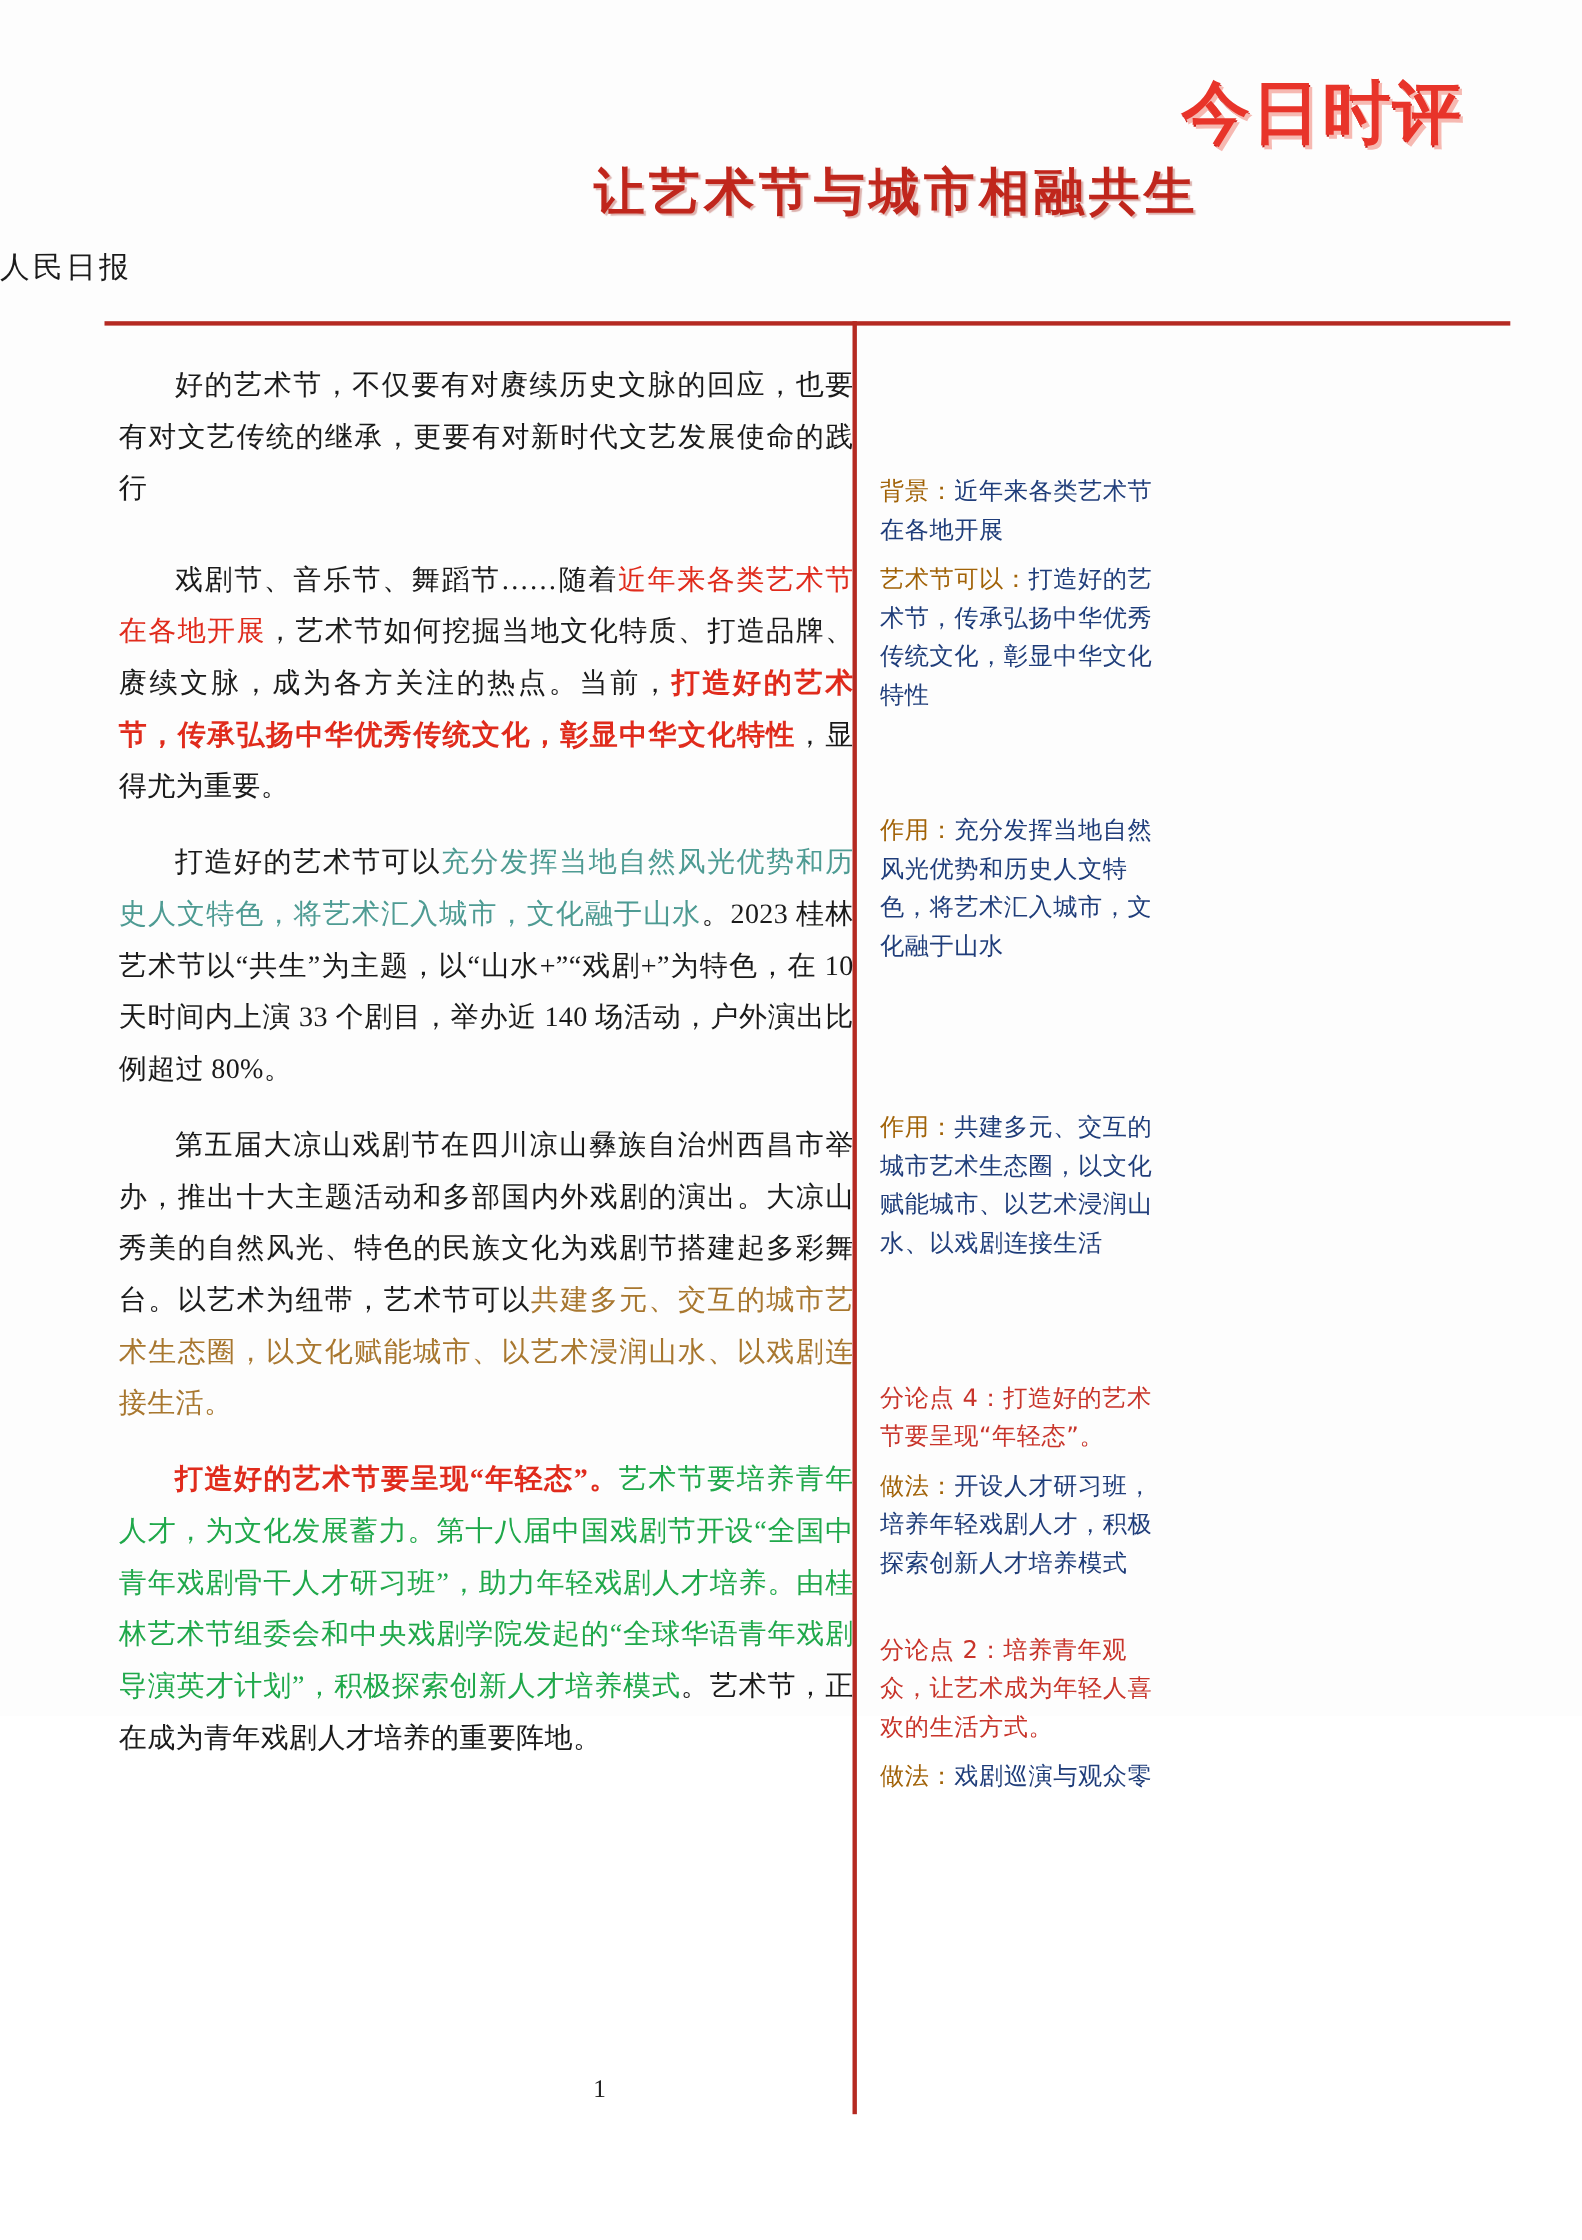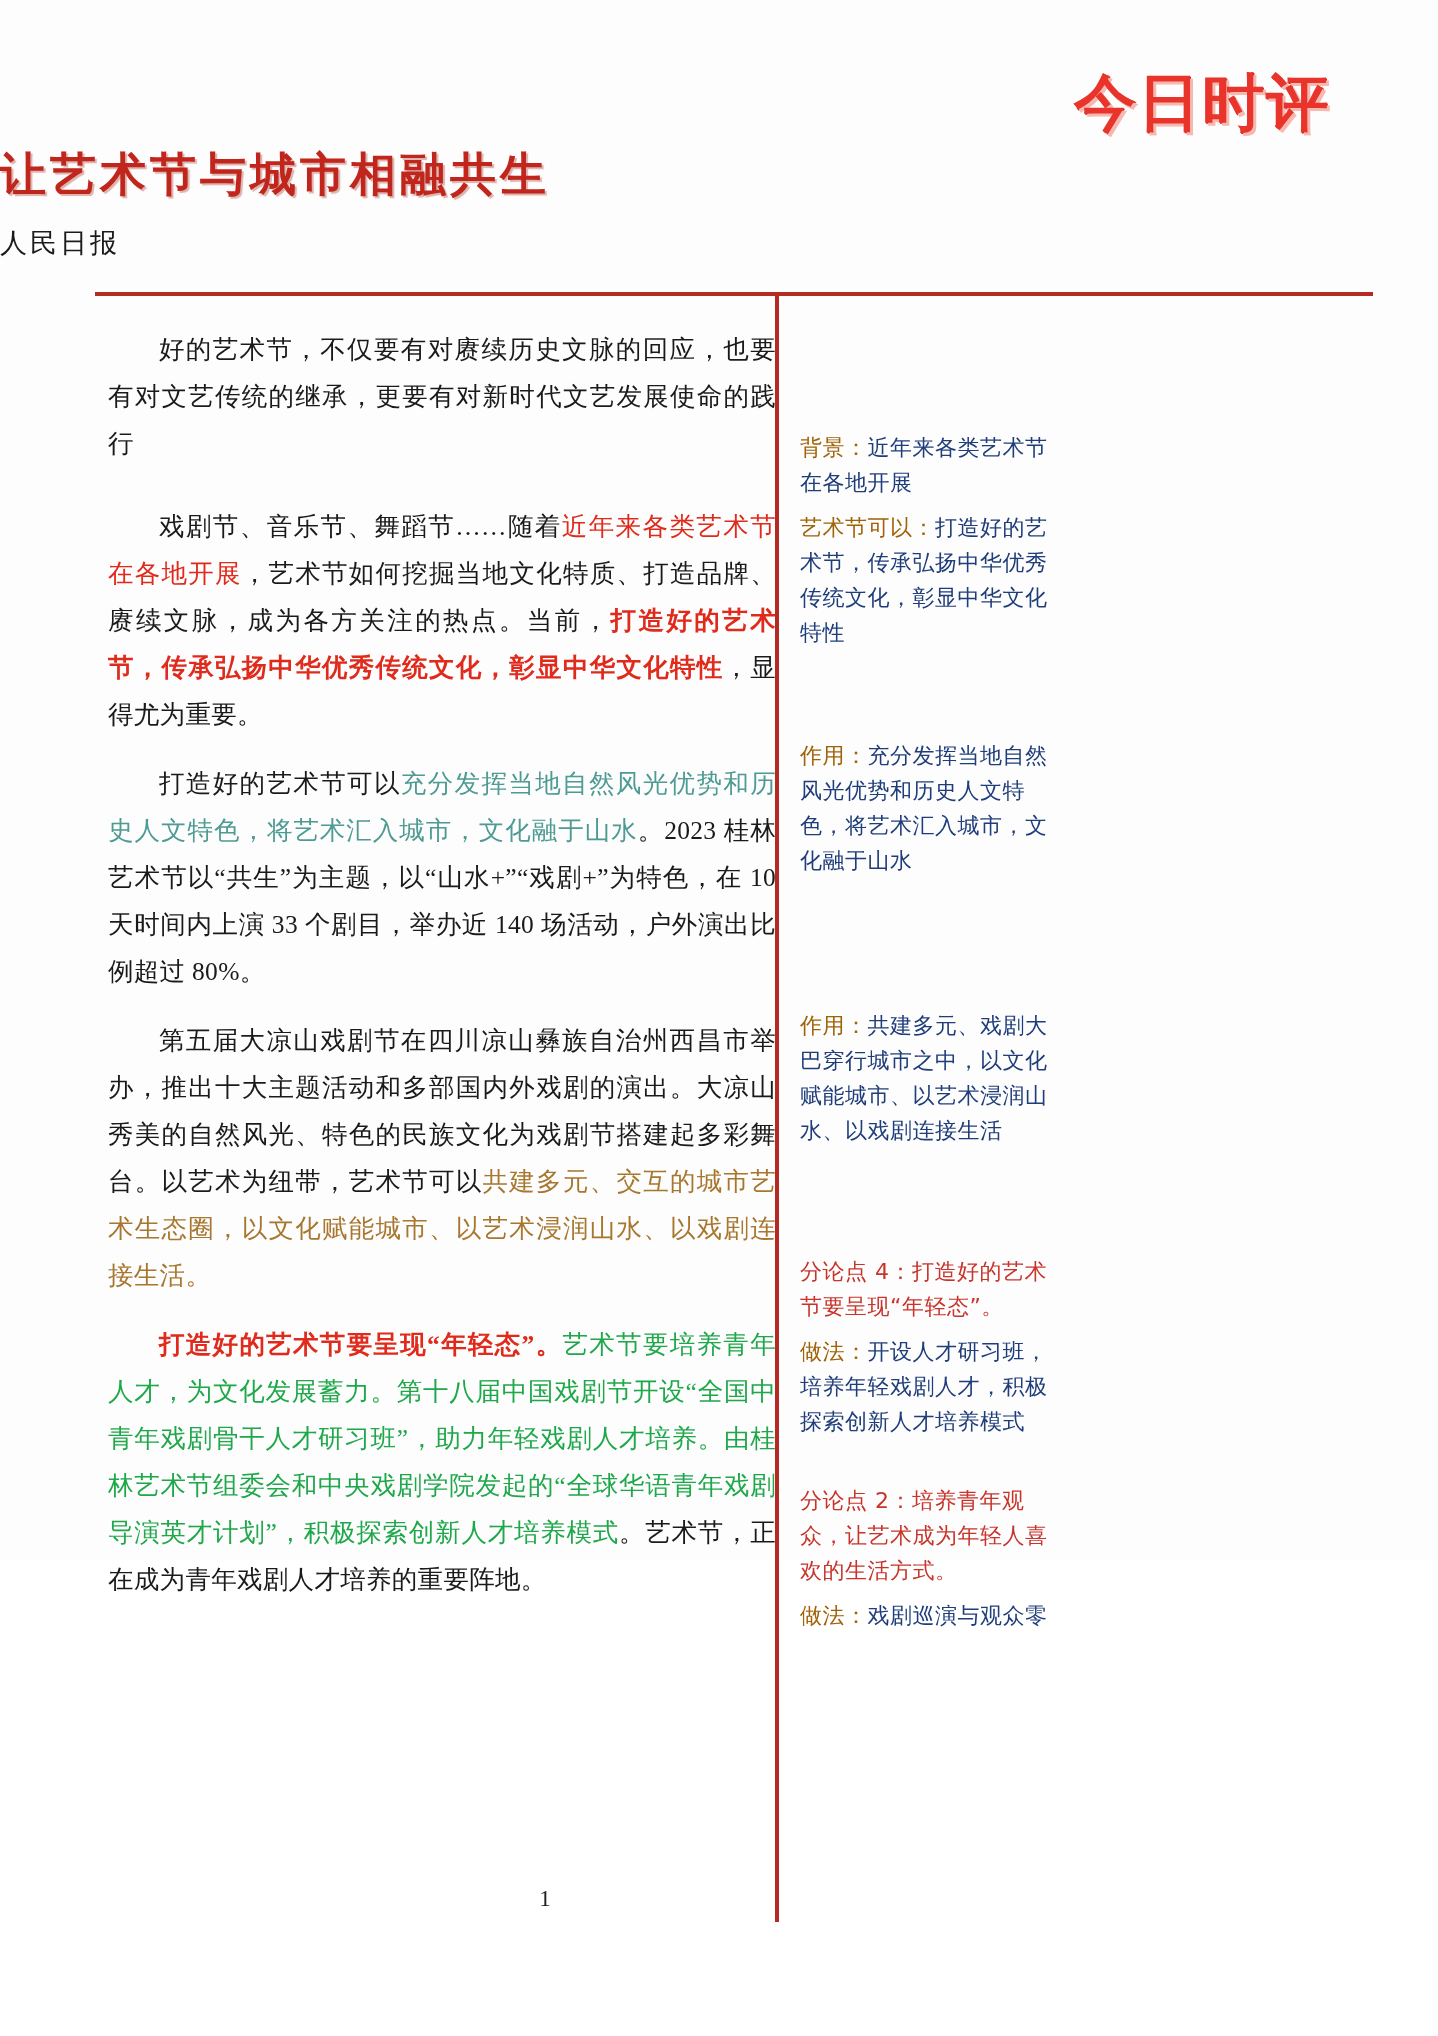--- a/index.html
+++ b/index.html
@@ -36,21 +36,21 @@
     line-height: 1;
     white-space: nowrap;
   }
 
   
   .doc-title {
     position: absolute;
     top: 144px;
     left: 0;
     width: 1090px;
-    text-align: left;
+    text-align: right;
     color: #c0261c;
     font-family: "Liberation Serif", "DejaVu Serif", serif;
     font-weight: bold;
     font-size: 46px;
     letter-spacing: 4px;
     text-shadow: 2px 2px 1px rgba(160,40,30,0.35);
   }
 
   .doc-byline {
     position: absolute;
@@ -182,21 +182,21 @@
 
     <div class="note-gap-md"></div>
 
     <div class="note-block">
       <span class="note-label">作用：</span><span class="note-body">充分发挥当地自然风光优势和历史人文特色，将艺术汇入城市，文化融于山水</span>
     </div>
 
     <div class="note-gap-xl"></div>
 
     <div class="note-block">
-      <span class="note-label">作用：</span><span class="note-body">共建多元、戏剧大巴穿行城市之中，以文化赋能城市、以艺术浸润山水、以戏剧连接生活</span>
+      <span class="note-label">作用：</span><span class="note-body">共建多元、交互的城市艺术生态圈，以文化赋能城市、以艺术浸润山水、以戏剧连接生活</span>
     </div>
 
     <div class="note-gap-lg"></div>
 
     <div class="note-block">
       <span class="note-all-red">分论点 4：</span><span class="note-all-red">打造好的艺术节要呈现“年轻态”。</span>
     </div>
 
     <div class="note-block">
       <span class="note-label">做法：</span><span class="note-body">开设人才研习班，培养年轻戏剧人才，积极探索创新人才培养模式</span>

